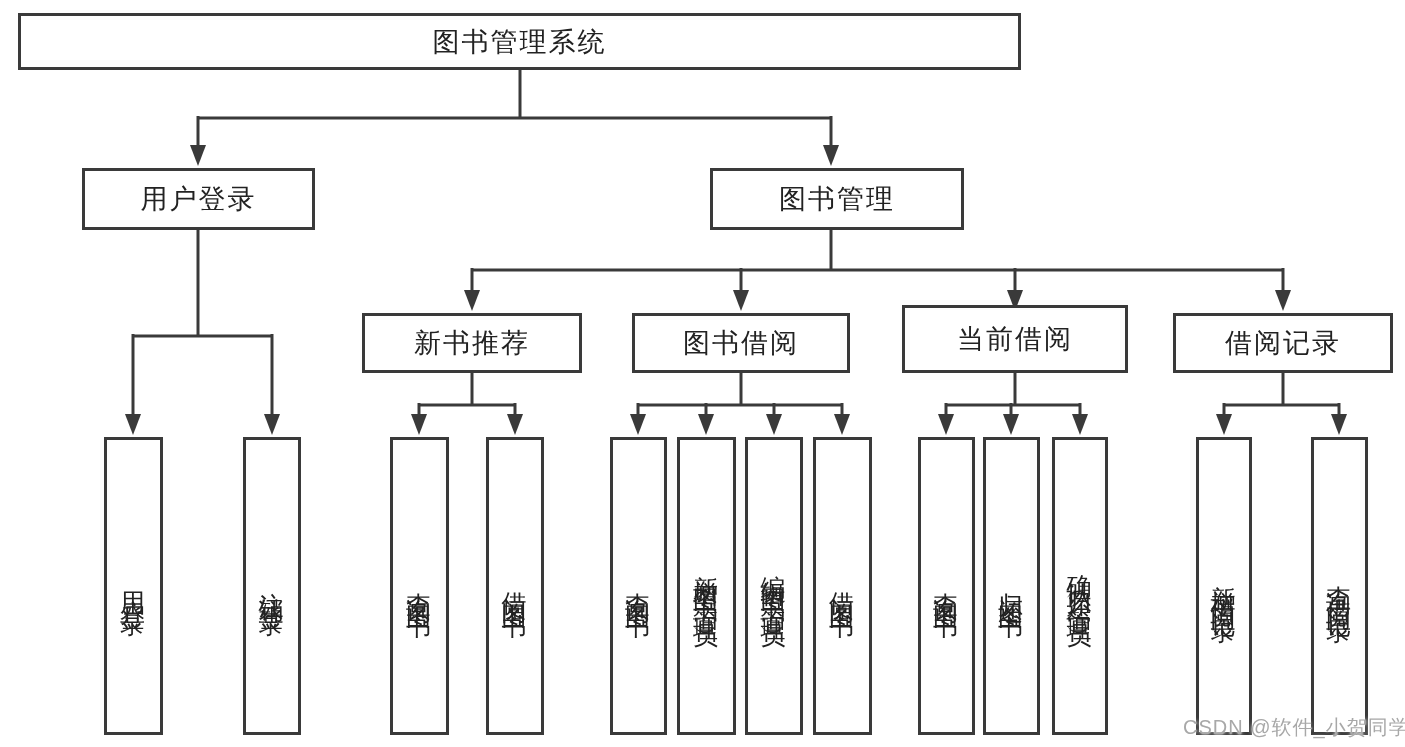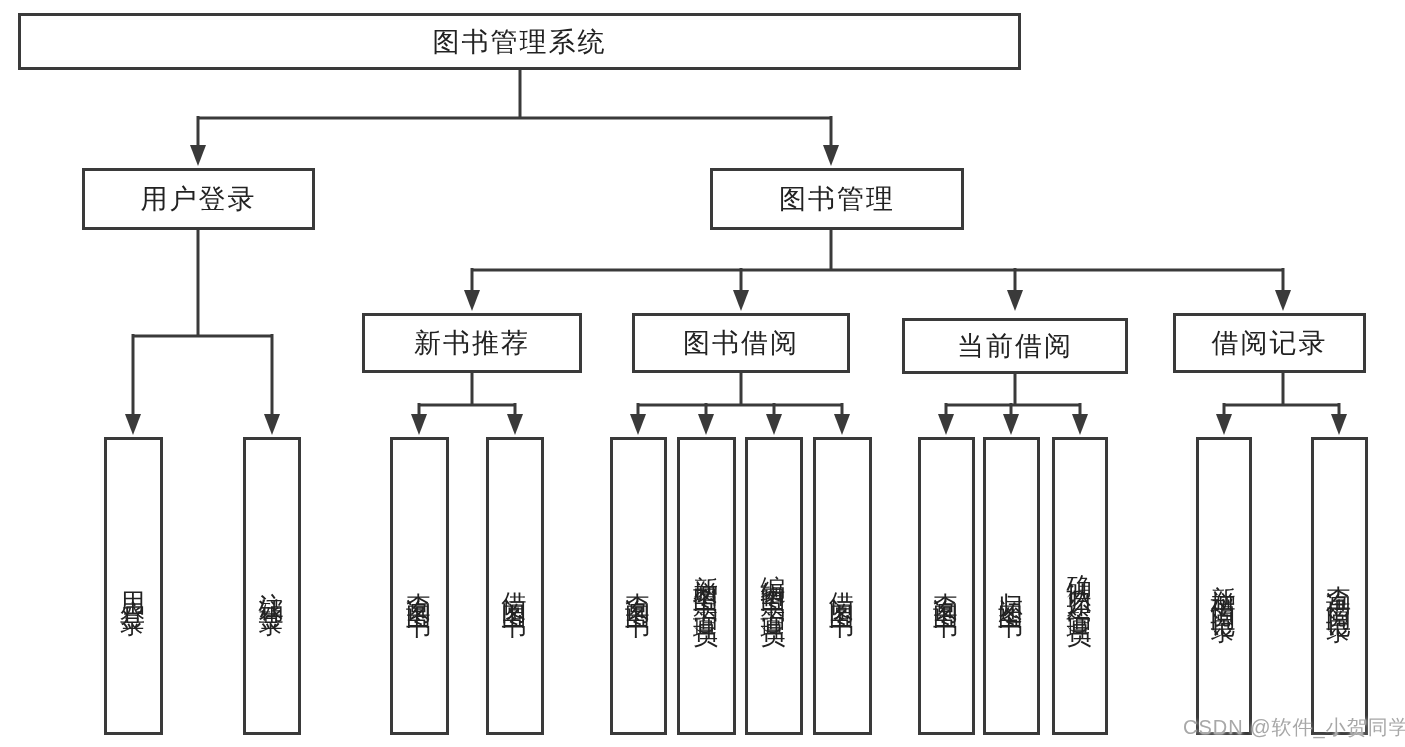--- a/index.html
+++ b/index.html
@@ -154,22 +154,22 @@
     </g>
   </svg>
 
   <div class="hbox" style="left:18px;top:13px;width:1003px;height:57px">图书管理系统</div>
 
   <div class="hbox" style="left:82px;top:168px;width:233px;height:62px">用户登录</div>
   <div class="hbox" style="left:710px;top:168px;width:254px;height:62px">图书管理</div>
 
   <div class="hbox" style="left:362px;top:313px;width:220px;height:60px">新书推荐</div>
   <div class="hbox" style="left:632px;top:313px;width:218px;height:60px">图书借阅</div>
-  <div class="hbox" style="left:902px;top:318px;width:226px;height:56px">当前借阅</div>
-  <div class="hbox" style="left:1173px;top:313px;width:193px;height:60px">借阅记录</div>
+  <div class="hbox" style="left:902px;top:305px;width:226px;height:68px">当前借阅</div>
+  <div class="hbox" style="left:1173px;top:313px;width:220px;height:60px">借阅记录</div>
 
   <div class="vbox" style="left:104px;width:59px">用户登录</div>
   <div class="vbox" style="left:243px;width:58px">注销登录</div>
 
   <div class="vbox" style="left:390px;width:59px">查询图书</div>
   <div class="vbox" style="left:486px;width:58px">借阅图书</div>
 
   <div class="vbox" style="left:610px;width:57px">查询图书</div>
   <div class="vbox" style="left:677px;width:59px">新增图书（管理员）</div>
   <div class="vbox" style="left:745px;width:58px">编辑图书（管理员）</div>

